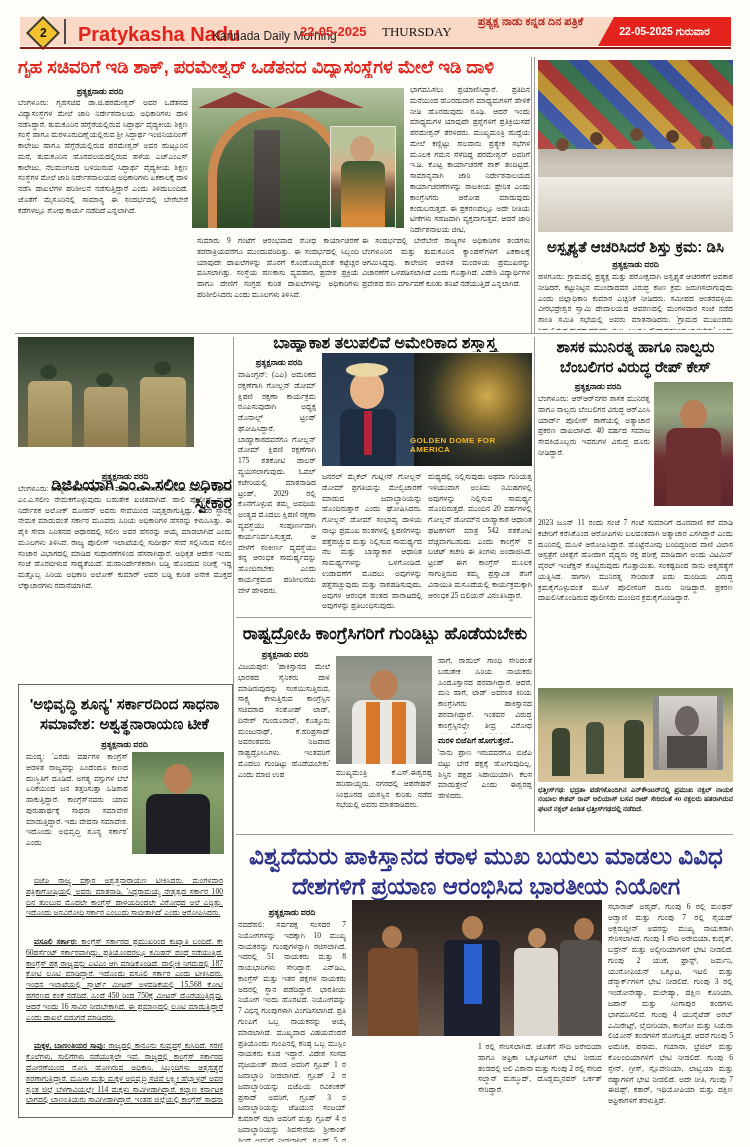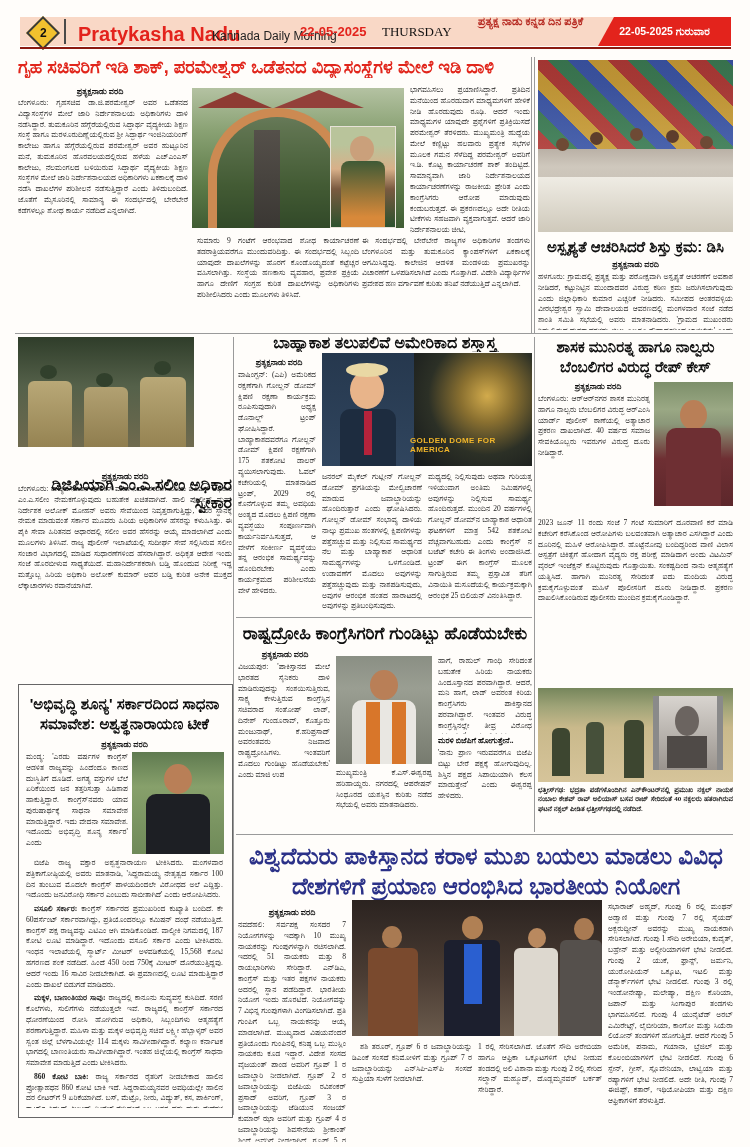--- a/index.html
+++ b/index.html
@@ -1,21 +1,21 @@
 <!DOCTYPE html>
 <html><head>
 <meta charset="utf-8">
 <style>
   html,body{margin:0;padding:0;background:#e8e8e8;}
   .page{position:relative;width:750px;height:1147px;background:#fffdfa;margin:0 auto;
         font-family:"Liberation Sans",sans-serif;overflow:hidden;}
   .abs{position:absolute;}
   .body-text{font-size:7.6px;line-height:1.42;text-align:justify;color:#1c1c1c;
              font-family:"Liberation Serif",serif;overflow:hidden;}
-  .body-text p{margin:0 0 3px 0;text-indent:8px;}
+  .body-text p{margin:18px 0 3px 0;text-indent:8px;text-decoration:underline;}
   .byline{font-size:8px;font-weight:bold;text-align:center;color:#101010;
           font-family:"Liberation Serif",serif;}
   .hl{font-weight:bold;color:#0e0e0e;font-family:"Liberation Sans",sans-serif;}
   .nowrap{white-space:nowrap;overflow:hidden;}
   .photo{position:absolute;overflow:hidden;background:#999;}
   .vline{position:absolute;width:1px;background:#9a9a9a;}
   .hline{position:absolute;height:1px;background:#9a9a9a;}
   .caption{font-size:7px;font-weight:bold;line-height:1.35;color:#222;
            font-family:"Liberation Serif",serif;text-align:justify;overflow:hidden;}
   .badge{width:20px;height:20px;background:#f2c12e;border:2px solid #3a3a3a;
@@ -176,21 +176,20 @@
       <div class="fig" style="left:16px;top:48px;width:50px;height:88px;background:#7a4a2e;"></div>
       <div class="head" style="left:110px;top:16px;width:21px;height:23px;background:#b08054;"></div>
       <div class="fig" style="left:92px;top:40px;width:56px;height:96px;background:#1c1f2e;"></div>
       <div style="position:absolute;left:112px;top:44px;width:18px;height:60px;background:#2a5fd0;"></div>
       <div class="head" style="left:176px;top:28px;width:18px;height:20px;background:#b9895f;"></div>
       <div class="fig" style="left:162px;top:48px;width:44px;height:88px;background:#ddd8cf;"></div>
       <div class="head" style="left:222px;top:18px;width:20px;height:22px;background:#a97a52;"></div>
       <div class="fig" style="left:208px;top:40px;width:42px;height:96px;background:#55504c;"></div>
     </div>
     <div class="abs body-text" style="left:352px;top:1042px;width:120px;height:96px;">
-      <p>ಶಶಿ ತರೂರ್, ಗ್ರೂಪ್ 6 ರ ಜವಾಬ್ದಾರಿಯನ್ನು ಡಿಎಂಕೆ ಸಂಸದೆ ಕನಿಮೋಳಿಗೆ ಮತ್ತು ಗ್ರೂಪ್ 7 ರ ಜವಾಬ್ದಾರಿಯನ್ನು ಎನ್‌ಸಿಪಿ-ಎಸ್‌ಪಿ ಸಂಸದೆ ಸುಪ್ರಿಯಾ ಸುಳೆಗೆ ನೀಡಲಾಗಿದೆ.</p>
     </div>
     <div class="abs body-text" style="left:478px;top:1042px;width:124px;height:96px;">1 ರಲ್ಲಿ ಸೇರಿಸಲಾಗಿದೆ. ಜೊತೆಗೆ ಸೌದಿ ಅರೇಬಿಯಾ ಹಾಗೂ ಆಫ್ರಿಕಾ ಒಕ್ಕೂಟಗಳಿಗೆ ಭೇಟಿ ನೀಡುವ ತಂಡದಲ್ಲಿ ಅಲಿ ವಿಶಾನಾ ಮತ್ತು ಗುಂಪು 2 ರಲ್ಲಿ ಸೇರಿದ ಸಲ್ಮಾನ್ ಮಹ್ಮೂದ್, ದೊಡ್ಡಮ್ಮನವರ್ ಬರ್ಕತ್ ಸೇರಿದ್ದಾರೆ.</div>
     <div class="abs body-text" style="left:608px;top:902px;width:125px;height:238px;">ಸಭಾರಾಜ್ ಅಹ್ಮದ್, ಗುಂಪು 6 ರಲ್ಲಿ ಮಂಥನ್ ಅಡ್ವಾಣಿ ಮತ್ತು ಗುಂಪು 7 ರಲ್ಲಿ ಸೈಯದ್ ಅಕ್ಬರುದ್ದೀನ್ ಅವರನ್ನು ಮುಖ್ಯ ನಾಯಕರಾಗಿ ಸೇರಿಸಲಾಗಿದೆ. ಗುಂಪು 1 ಸೌದಿ ಅರೇಬಿಯಾ, ಕುವೈತ್, ಬಹ್ರೇನ್ ಮತ್ತು ಅಲ್ಜೀರಿಯಾಗಳಿಗೆ ಭೇಟಿ ನೀಡಲಿದೆ. ಗುಂಪು 2 ಯುಕೆ, ಫ್ರಾನ್ಸ್, ಜರ್ಮನಿ, ಯುರೋಪಿಯನ್ ಒಕ್ಕೂಟ, ಇಟಲಿ ಮತ್ತು ಡೆನ್ಮಾರ್ಕ್‌ಗಳಿಗೆ ಭೇಟಿ ನೀಡಲಿದೆ. ಗುಂಪು 3 ರಲ್ಲಿ ಇಂಡೋನೇಷ್ಯಾ, ಮಲೇಷ್ಯಾ, ದಕ್ಷಿಣ ಕೊರಿಯಾ, ಜಪಾನ್ ಮತ್ತು ಸಿಂಗಾಪುರ ತಂಡಗಳು ಭಾಗವಹಿಸಲಿವೆ. ಗುಂಪು 4 ಯುನೈಟೆಡ್ ಅರಬ್ ಎಮಿರೇಟ್ಸ್, ಲೈಬೀರಿಯಾ, ಕಾಂಗೋ ಮತ್ತು ಸಿಯೆರಾ ಲಿಯೋನ್ ತಂಡಗಳಿಗೆ ಹೋಗುತ್ತಿದೆ. ಆದರೆ ಗುಂಪು 5 ಅಮೆರಿಕ, ಪನಾಮ, ಗಯಾನಾ, ಬ್ರೆಜಿಲ್ ಮತ್ತು ಕೊಲಂಬಿಯಾಗಳಿಗೆ ಭೇಟಿ ನೀಡಲಿದೆ. ಗುಂಪು 6 ಸ್ಪೇನ್, ಗ್ರೀಸ್, ಸ್ಲೊವೇನಿಯಾ, ಲಾಟ್ವಿಯಾ ಮತ್ತು ರಷ್ಯಾಗಳಿಗೆ ಭೇಟಿ ನೀಡಲಿದೆ. ಅದೇ ರೀತಿ, ಗುಂಪು 7 ಈಜಿಪ್ಟ್, ಕತಾರ್, ಇಥಿಯೋಪಿಯಾ ಮತ್ತು ದಕ್ಷಿಣ ಆಫ್ರಿಕಾಗಳಿಗೆ ತೆರಳುತ್ತಿದೆ.</div>
   </section>
 
   <div class="hline" style="left:15px;top:333px;width:718px;"></div>
   <div class="vline" style="left:531px;top:57px;height:276px;"></div>
   <div class="vline" style="left:534px;top:57px;height:276px;"></div>
   <div class="vline" style="left:233px;top:337px;height:778px;"></div>
   <div class="vline" style="left:534px;top:337px;height:495px;"></div>

